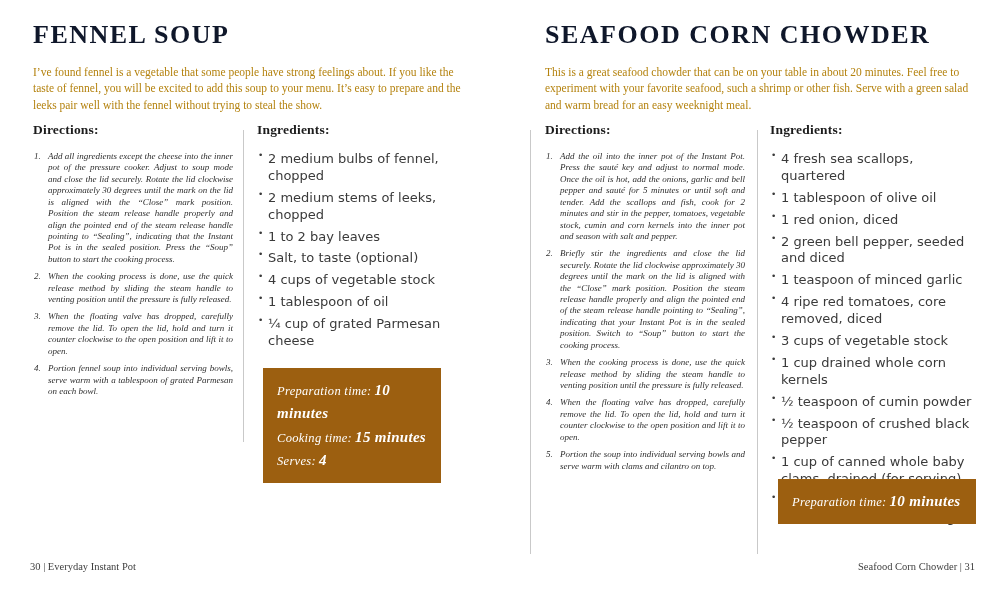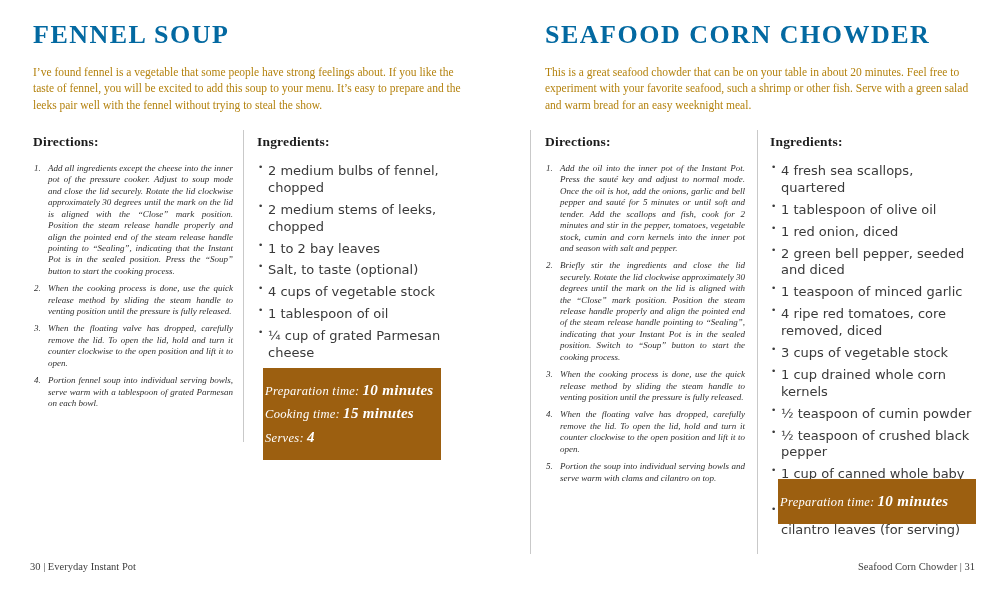--- a/index.html
+++ b/index.html
@@ -3,31 +3,31 @@
 <meta charset="utf-8">
 <style>
   * { margin: 0; padding: 0; box-sizing: border-box; }
   html, body { width: 1000px; height: 600px; background: #ffffff; overflow: hidden; }
   body { font-family: "Liberation Serif", serif; color: #333; position: relative; }
 
   .page-title {
     position: absolute; top: 20px;
     font-family: "Liberation Serif", serif;
     font-weight: bold; font-size: 26px; letter-spacing: 1.5px;
-    color: #0369a1;
+    color: #0f172a;
   }
   .intro {
     position: absolute; top: 64px;
     font-size: 11.5px; line-height: 1.42; color: #B4820E;
   }
   .col-heading {
     font-weight: bold; font-size: 13.5px; color: #1c1c1c;
     margin-bottom: 13px; letter-spacing: 0.2px;
   }
-  .col { position: absolute; top: 134px; }
+  .col { position: absolute; top: 122px; }
 
   ol.directions { list-style: none; counter-reset: step; }
   ol.directions li {
     counter-increment: step; position: relative;
     padding-left: 15px; margin-bottom: 6px;
     font-size: 9px; line-height: 1.27; text-align: justify; color: #2e2e2e; font-style: italic;
   }
   ol.directions li::before {
     content: counter(step) ".";
     position: absolute; left: 1px; top: 0;
@@ -40,21 +40,21 @@
     font-size: 13px; line-height: 1.3; color: #3a3a3a;
   }
   ul.ingredients li::before {
     content: "\2022"; position: absolute; left: 1px; top: -1px; font-size: 9px; color: #3a3a3a;
   }
 
   .vdivider { position: absolute; width: 1px; background: #c9c9c9; }
 
   .info-box {
     position: absolute; background: #9C5F10; color: #ffffff;
-    padding: 11px 2px;
+    padding: 11px 14px;
     font-style: italic;
   }
   .info-line { font-size: 12.5px; line-height: 1.55; letter-spacing: 0.3px; }
   .info-line .info-value { font-size: 15px; font-weight: bold; margin-left: 3px; }
 
   .footer { position: absolute; top: 561px; font-size: 10.5px; color: #3d3d3d; }
   #footer-left { left: 30px; }
   #footer-right { right: 25px; text-align: left; }
 
   

